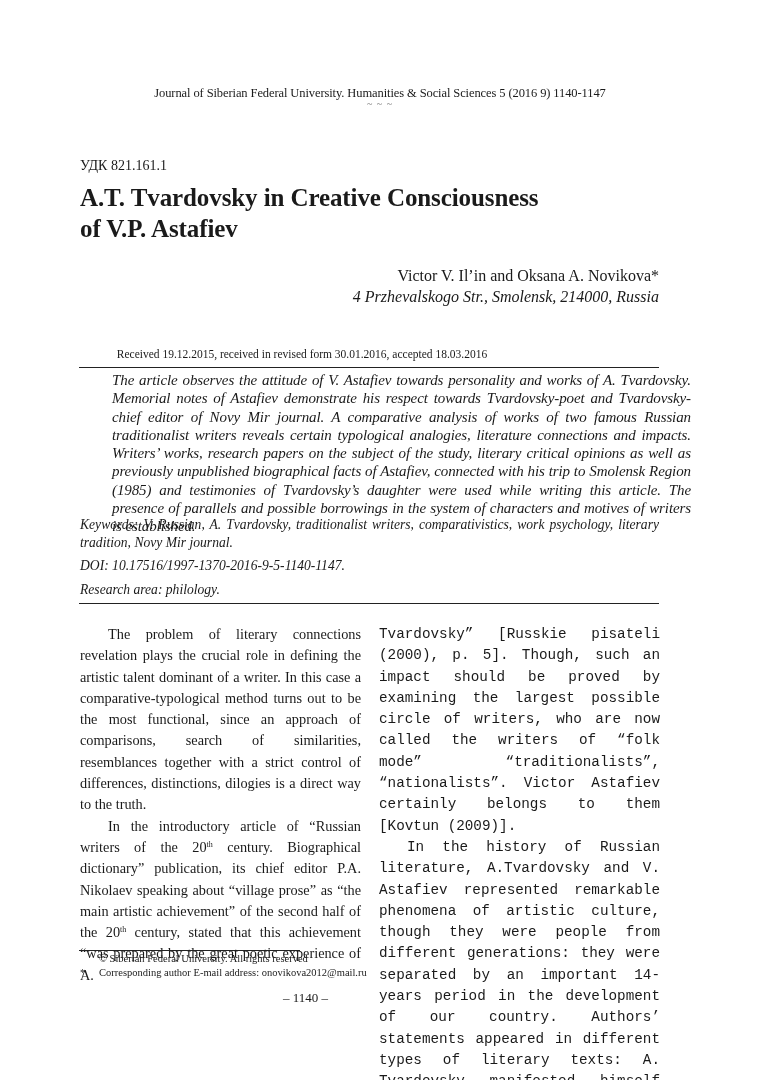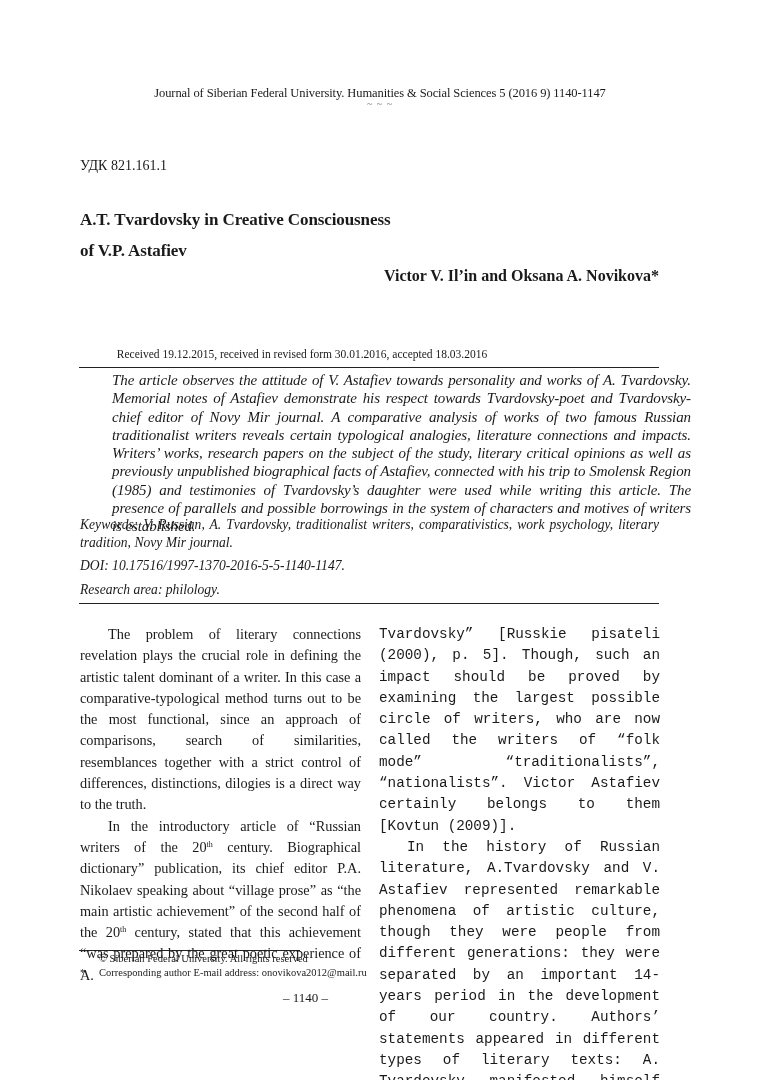--- a/index.html
+++ b/index.html
@@ -6,23 +6,23 @@
   body {
     width: 760px; height: 1080px; position: relative; overflow: hidden;
     font-family: "Liberation Serif", "DejaVu Serif", serif; color: #1a1a1a;
   }
   .abs { position: absolute; }
   .journal-header {
     left: 0; width: 760px; top: 86px; text-align: center; font-size: 12.5px; letter-spacing: -0.1px;
   }
   .tilde { left: 0; width: 760px; top: 98px; text-align: center; font-size: 10px; color: #777; letter-spacing: 1px; }
   .udk { left: 80px; top: 158px; font-size: 14px; }
-  .title { left: 80px; top: 204px; font-size: 17px; font-weight: bold; line-height: 31px; letter-spacing: -0.1px; }
+  .title { left: 80px; top: 182px; font-size: 25px; font-weight: bold; line-height: 31px; letter-spacing: -0.1px; }
   .authors { right: 101px; top: 265px; text-align: right; font-size: 16px; line-height: 21px; }
-  .authors .names { font-weight: bold; text-align: right; }
+  .authors .names { font-weight: normal; text-align: right; }
   .authors .aff { font-style: italic; }
   .received { left: 0; width: 604px; top: 348px; text-align: center; font-size: 11.5px; }
   .rule { left: 79px; width: 580px; height: 1px; background: #222; }
   .abstract {
     left: 80px; width: 579px; top: 371px; font-size: 15px; font-style: italic; line-height: 18.3px;
     text-align: justify; letter-spacing: -0.1px; margin-left: 32px;
   }
   .meta-line { left: 80px; width: 579px; font-size: 13.6px; font-style: italic; line-height: 18.3px; text-align: justify; }
   .col {
     width: 281px; font-size: 14.3px; line-height: 21.3px; text-align: justify; top: 624px;
@@ -45,29 +45,30 @@
 
 <div class="abs udk">УДК 821.161.1</div>
 
 <div class="abs title">
   <div>A.T. Tvardovsky in Creative Consciousness</div>
   <div>of  V.P. Astafiev</div>
 </div>
 
 <div class="abs authors">
   <div class="names">Victor V. Il’in and Oksana A. Novikova*</div>
+  <div class="aff">4 Przhevalskogo Str., Smolensk, 214000, Russia</div>
 </div>
 
 <div class="abs received">Received 19.12.2015, received in revised form 30.01.2016, accepted 18.03.2016</div>
 <div class="abs rule" style="top:367px;"></div>
 
 <div class="abs abstract">The article observes the attitude of V. Astafiev towards personality and works of A. Tvardovsky. Memorial notes of Astafiev demonstrate his respect towards Tvardovsky-poet and Tvardovsky-chief editor of Novy Mir journal. A comparative analysis of works of two famous Russian traditionalist writers reveals certain typological analogies, literature connections and impacts. Writers’ works, research papers on the subject of the study, literary critical opinions as well as previously unpublished biographical facts of Astafiev, connected with his trip to Smolensk Region (1985) and testimonies of Tvardovsky’s daughter were used while writing this article. The presence of parallels and possible borrowings in the system of characters and motives of writers is established.</div>
 
 <div class="abs meta-line" style="top:516px;">Keywords: V. Russian, A. Tvardovsky, traditionalist writers, comparativistics, work psychology, literary tradition, Novy Mir journal.</div>
-<div class="abs meta-line" style="top:557px;">DOI: 10.17516/1997-1370-2016-5-5-1140-1147.</div>
+<div class="abs meta-line" style="top:557px;">DOI: 10.17516/1997-1370-2016-9-5-1140-1147.</div>
 <div class="abs meta-line" style="top:581px;">Research area: philology.</div>
 <div class="abs rule" style="top:603px;"></div>
 
 <div class="abs col col-left">
   <p>The problem of literary connections revelation plays the crucial role in defining the artistic talent dominant of a writer. In this case a comparative-typological method turns out to be the most functional, since an approach of comparisons, search of similarities, resemblances together with a strict control of differences, distinctions, dilogies is a direct way to the truth.</p>
   <p><span>In the introductory article of “Russian writers of the 20</span><sup>th</sup><span> century. Biographical dictionary” publication, its chief editor P.A. Nikolaev speaking about “village prose” as “the main artistic achievement” of the second half of the 20</span><sup>th</sup><span> century, stated that this achievement “was prepared by the great poetic experience of A.</span></p>
 </div>
 
 <div class="abs col col-right">
   <p class="noindent">Tvardovsky” [Russkie pisateli (2000), p. 5]. Though, such an impact should be proved by examining the largest possible circle of writers, who are now called the writers of “folk mode” “traditionalists”, “nationalists”. Victor Astafiev certainly belongs to them [Kovtun (2009)].</p>

